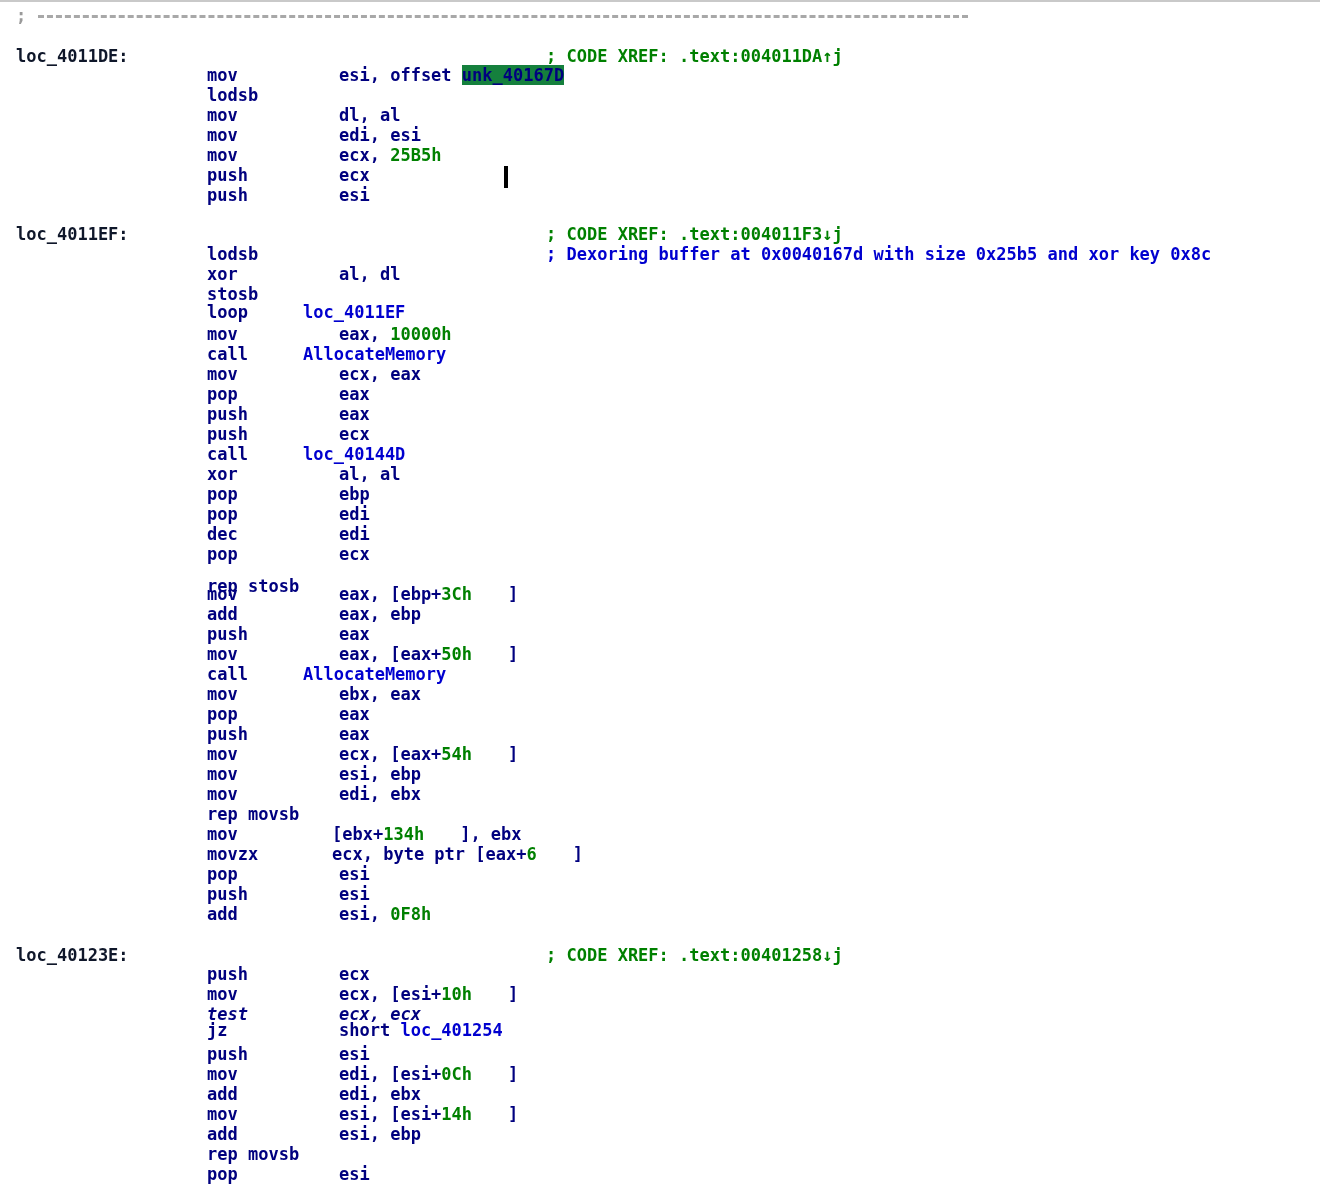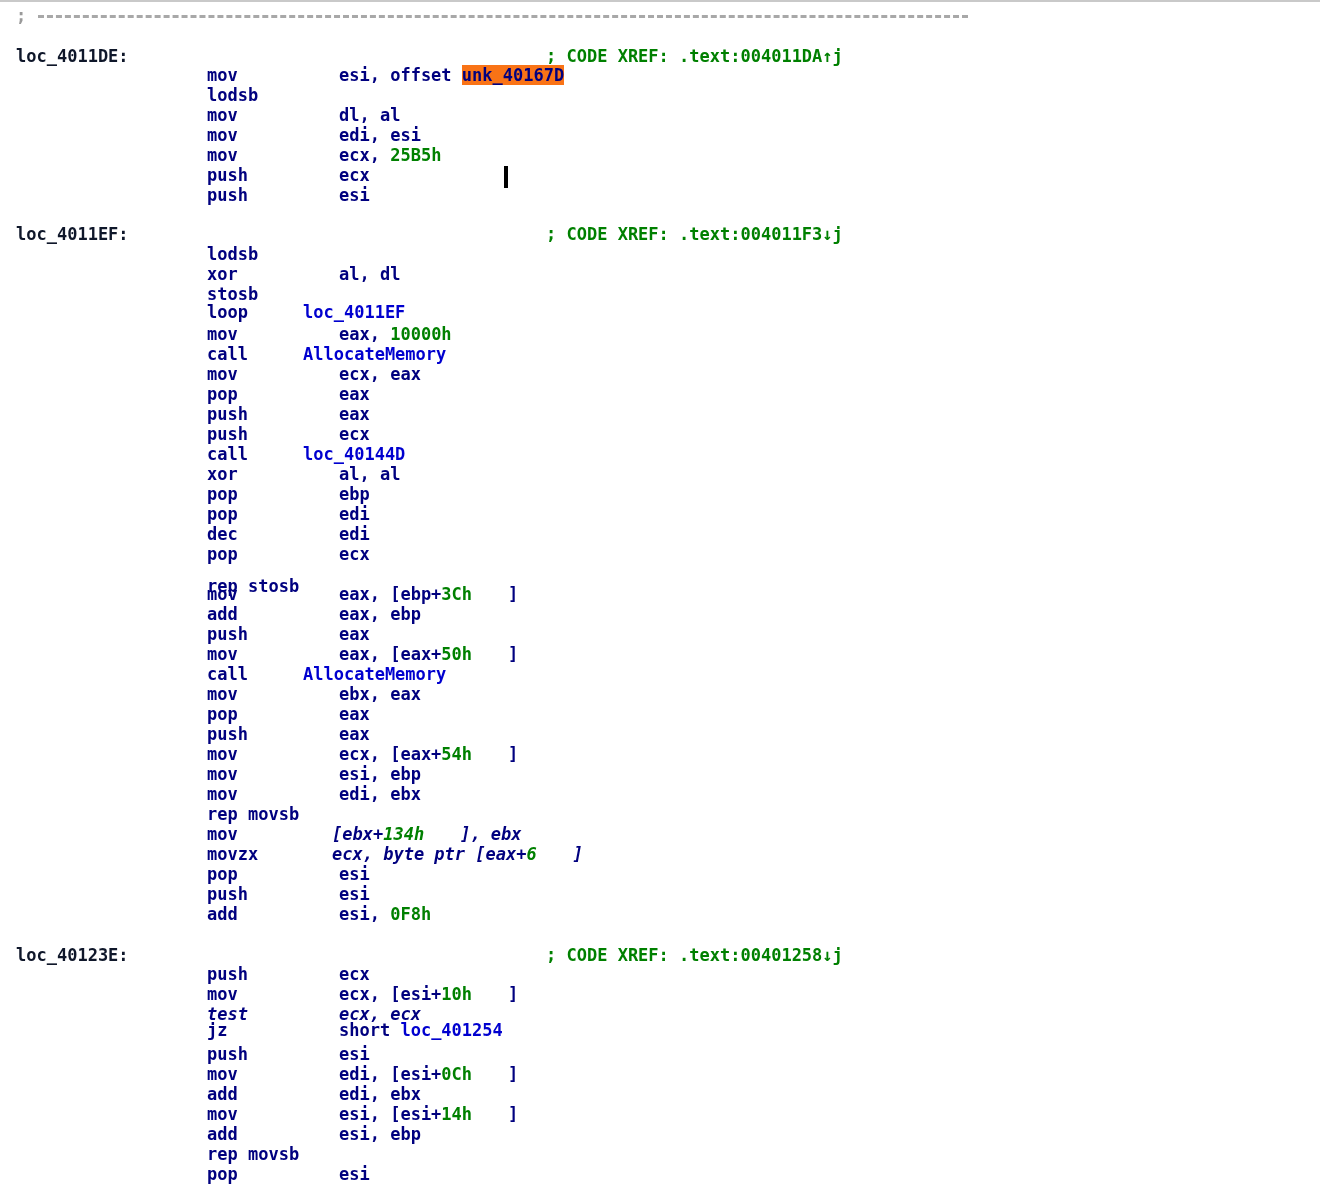--- a/index.html
+++ b/index.html
@@ -33,34 +33,34 @@
     line-height: 20px;
     font-size: 17px;
     font-weight: bold;
     white-space: pre;
   }
 
   
   .col-label   { position: absolute; left: 16px; }
   .col-mnem    { position: absolute; left: 207px; }
   .col-op      { position: absolute; left: 303px; }
-  .col-op-tight{ position: absolute; left: 296px; font-style: italic; }
+  .col-op-tight{ position: absolute; left: 296px; }
   .col-cmt     { position: absolute; left: 498px; margin-left: 48px; }
 
   
   .c-label   { color: #0f172a; }      
   .c-mnem    { color: #00007f; text-align: right; }
   .c-reg     { color: #00007f; margin-left: 36px; }
   .c-num     { color: #008000; }      
   .c-name    { color: #0000cf; }      
   .c-xref    { color: #008000; }      
   .c-usercmt { color: #0000cf; }      
 
   .hl {
-    background: #f97316;
+    background: #15803d;
     color: #00007f;
   }
 
   
   .sep-semi {
     position: absolute;
     left: 16px;
     color: #9a9a9a;
   }
   .sep-dashes {
@@ -90,21 +90,21 @@
       <div class="line" style="top: 4px;"><span class="sep-semi">;</span><div class="sep-dashes"></div></div>
       <div class="line" style="top: 44px;"><span class="col-label c-label">loc_4011DE:</span><span class="col-cmt c-xref">; CODE XREF: .text:004011DA↑j</span></div>
       <div class="line" style="top: 63px;"><span class="col-mnem c-mnem">mov</span><span class="col-op"><span class="c-reg">esi, offset </span><span class="hl">unk_40167D</span></span></div>
       <div class="line" style="top: 83px;"><span class="col-mnem c-mnem">lodsb</span></div>
       <div class="line" style="top: 103px;"><span class="col-mnem c-mnem">mov</span><span class="col-op"><span class="c-reg">dl, al</span></span></div>
       <div class="line" style="top: 123px;"><span class="col-mnem c-mnem">mov</span><span class="col-op"><span class="c-reg">edi, esi</span></span></div>
       <div class="line" style="top: 143px;"><span class="col-mnem c-mnem">mov</span><span class="col-op"><span class="c-reg">ecx, </span><span class="c-num">25B5h</span></span></div>
       <div class="line" style="top: 163px;"><span class="col-mnem c-mnem">push</span><span class="col-op"><span class="c-reg">ecx</span></span></div>
       <div class="line" style="top: 183px;"><span class="col-mnem c-mnem">push</span><span class="col-op"><span class="c-reg">esi</span></span></div>
       <div class="line" style="top: 222px;"><span class="col-label c-label">loc_4011EF:</span><span class="col-cmt c-xref">; CODE XREF: .text:004011F3↓j</span></div>
-      <div class="line" style="top: 242px;"><span class="col-mnem c-mnem">lodsb</span></div>
+      <div class="line" style="top: 242px;"><span class="col-mnem c-mnem">lodsb</span><span class="col-cmt c-usercmt">; Dexoring buffer at 0x0040167d with size 0x25b5 and xor key 0x8c</span></div>
       <div class="line" style="top: 262px;"><span class="col-mnem c-mnem">xor</span><span class="col-op"><span class="c-reg">al, dl</span></span></div>
       <div class="line" style="top: 282px;"><span class="col-mnem c-mnem">stosb</span></div>
       <div class="line" style="top: 300px;"><span class="col-mnem c-mnem">loop</span><span class="col-op"><span class="c-name">loc_4011EF</span></span></div>
       <div class="line" style="top: 322px;"><span class="col-mnem c-mnem">mov</span><span class="col-op"><span class="c-reg">eax, </span><span class="c-num">10000h</span></span></div>
       <div class="line" style="top: 342px;"><span class="col-mnem c-mnem">call</span><span class="col-op"><span class="c-name">AllocateMemory</span></span></div>
       <div class="line" style="top: 362px;"><span class="col-mnem c-mnem">mov</span><span class="col-op"><span class="c-reg">ecx, eax</span></span></div>
       <div class="line" style="top: 382px;"><span class="col-mnem c-mnem">pop</span><span class="col-op"><span class="c-reg">eax</span></span></div>
       <div class="line" style="top: 402px;"><span class="col-mnem c-mnem">push</span><span class="col-op"><span class="c-reg">eax</span></span></div>
       <div class="line" style="top: 422px;"><span class="col-mnem c-mnem">push</span><span class="col-op"><span class="c-reg">ecx</span></span></div>
       <div class="line" style="top: 442px;"><span class="col-mnem c-mnem">call</span><span class="col-op"><span class="c-name">loc_40144D</span></span></div>

